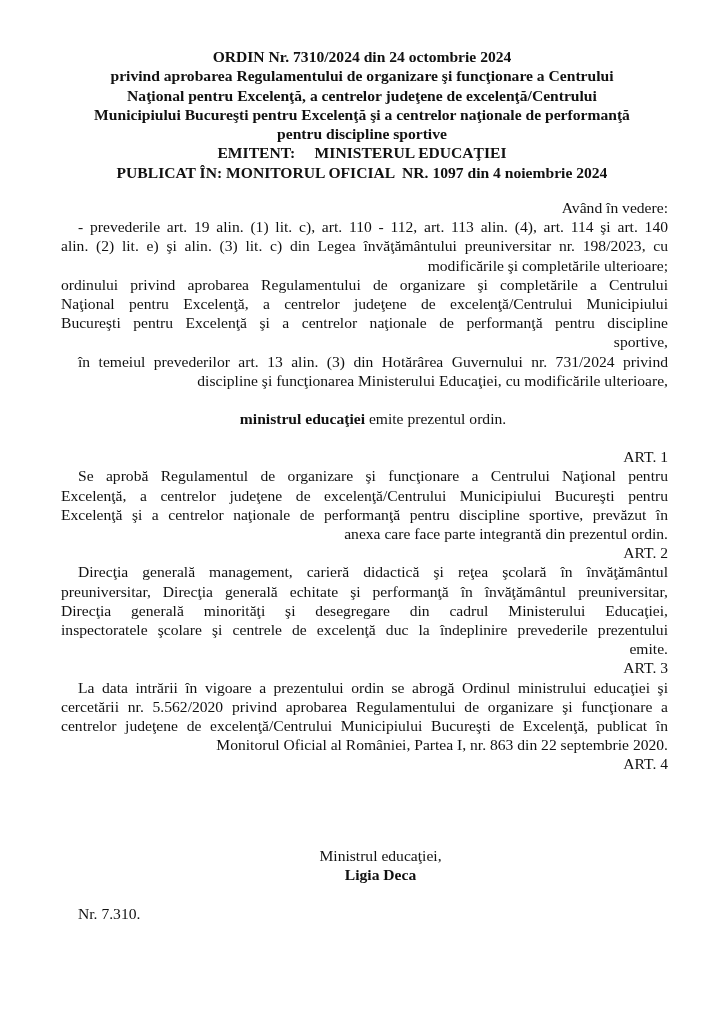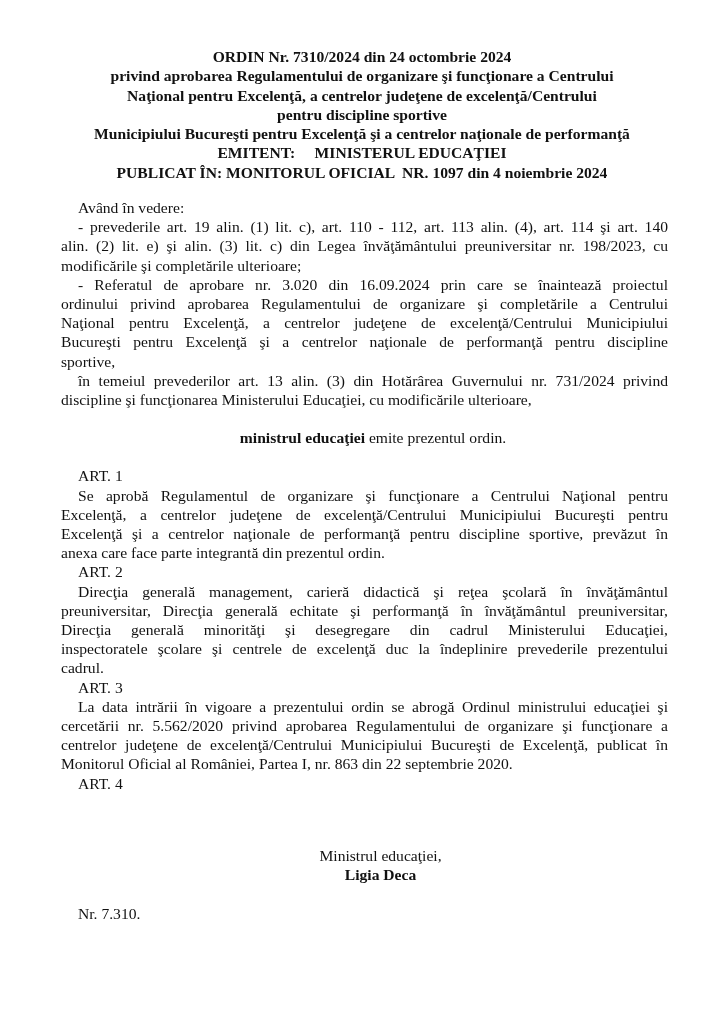--- a/index.html
+++ b/index.html
@@ -31,35 +31,34 @@
 </style>
 </head>
 <body>
 
 <div class="page">
 
   <div class="header">
     <div>ORDIN  Nr. 7310/2024 din 24 octombrie 2024</div>
     <div>privind aprobarea Regulamentului de organizare şi funcţionare a Centrului</div>
     <div>Naţional pentru Excelenţă, a centrelor judeţene de excelenţă/Centrului</div>
+    <div>Municipiului Bucureşti pentru Excelenţă şi a centrelor naţionale de performanţă</div>
     <div>pentru discipline sportive</div>
-    <div>Municipiului Bucureşti pentru Excelenţă şi a centrelor naţionale de performanţă</div>
     <div style="white-space:pre;">EMITENT:     MINISTERUL EDUCAŢIEI</div>
     <div style="white-space:pre;">PUBLICAT ÎN: MONITORUL OFICIAL  NR. 1097 din 4 noiembrie 2024</div>
   </div>
 
   <div class="body">
     <div>
       <span class="ll" style="padding-left:0;">Având în vedere:</span>
 
       <span class="jl">- prevederile art. 19 alin. (1) lit. c), art. 110 - 112, art. 113 alin. (4), art. 114 şi art. 140</span>
       <span class="jl" style="margin-left:-17px;">alin. (2) lit. e) şi alin. (3) lit. c) din Legea învăţământului preuniversitar nr. 198/2023, cu</span>
       <span class="ll" style="margin-left:-17px;">modificările şi completările ulterioare;</span>
 
-      <span class="jl">- Referatul de aprobare nr. 3.020 din 16.09.2024 prin care se înaintează proiectul</span>
       <span class="jl" style="margin-left:-17px;">ordinului privind aprobarea Regulamentului de organizare şi completările a Centrului</span>
       <span class="jl" style="margin-left:-17px;">Naţional pentru Excelenţă, a centrelor judeţene de excelenţă/Centrului Municipiului</span>
       <span class="jl" style="margin-left:-17px;">Bucureşti pentru Excelenţă şi a centrelor naţionale de performanţă pentru discipline</span>
       <span class="ll" style="margin-left:-17px;">sportive,</span>
 
       <span class="jl">în temeiul prevederilor art. 13 alin. (3) din Hotărârea Guvernului nr. 731/2024 privind</span>
       <span class="ll" style="margin-left:-17px;">discipline şi funcţionarea Ministerului Educaţiei, cu modificările ulterioare,</span>
     </div>
 
     <div class="emits">
@@ -73,21 +72,21 @@
       <span class="jl" style="margin-left:-17px;">Excelenţă şi a centrelor naţionale de performanţă pentru discipline sportive, prevăzut în</span>
       <span class="ll" style="margin-left:-17px;">anexa care face parte integrantă din prezentul ordin.</span>
     </div>
 
     <div>
       <span class="ll">ART. 2</span>
       <span class="jl">Direcţia generală management, carieră didactică şi reţea şcolară în învăţământul</span>
       <span class="jl" style="margin-left:-17px;">preuniversitar, Direcţia generală echitate şi performanţă în învăţământul preuniversitar,</span>
       <span class="jl" style="margin-left:-17px;">Direcţia generală minorităţi şi desegregare din cadrul Ministerului Educaţiei,</span>
       <span class="jl" style="margin-left:-17px;">inspectoratele şcolare şi centrele de excelenţă duc la îndeplinire prevederile prezentului</span>
-      <span class="ll" style="margin-left:-17px;">cadrul.</span>
+      <span class="ll" style="margin-left:-17px;">emite.</span>
     </div>
 
     <div>
       <span class="ll">ART. 3</span>
       <span class="jl">La data intrării în vigoare a prezentului ordin se abrogă Ordinul ministrului educaţiei şi</span>
       <span class="jl" style="margin-left:-17px;">cercetării nr. 5.562/2020 privind aprobarea Regulamentului de organizare şi funcţionare a</span>
       <span class="jl" style="margin-left:-17px;">centrelor judeţene de excelenţă/Centrului Municipiului Bucureşti de Excelenţă, publicat în</span>
       <span class="ll" style="margin-left:-17px;">Monitorul Oficial al României, Partea I, nr. 863 din 22 septembrie 2020.</span>
     </div>
 
@@ -102,14 +101,14 @@
   </div>
 
   <div class="footer">
     <div>Nr. 7.310.</div>
   </div>
 </div>
 
 <style>
   
   .body { left: 78px; width: 590px; }
-  .body .jl, .body .ll { padding-left: 0; }
+  .body .jl, .body .ll { padding-left: 0; text-align: right; }
 </style>
 
 </body></html>

